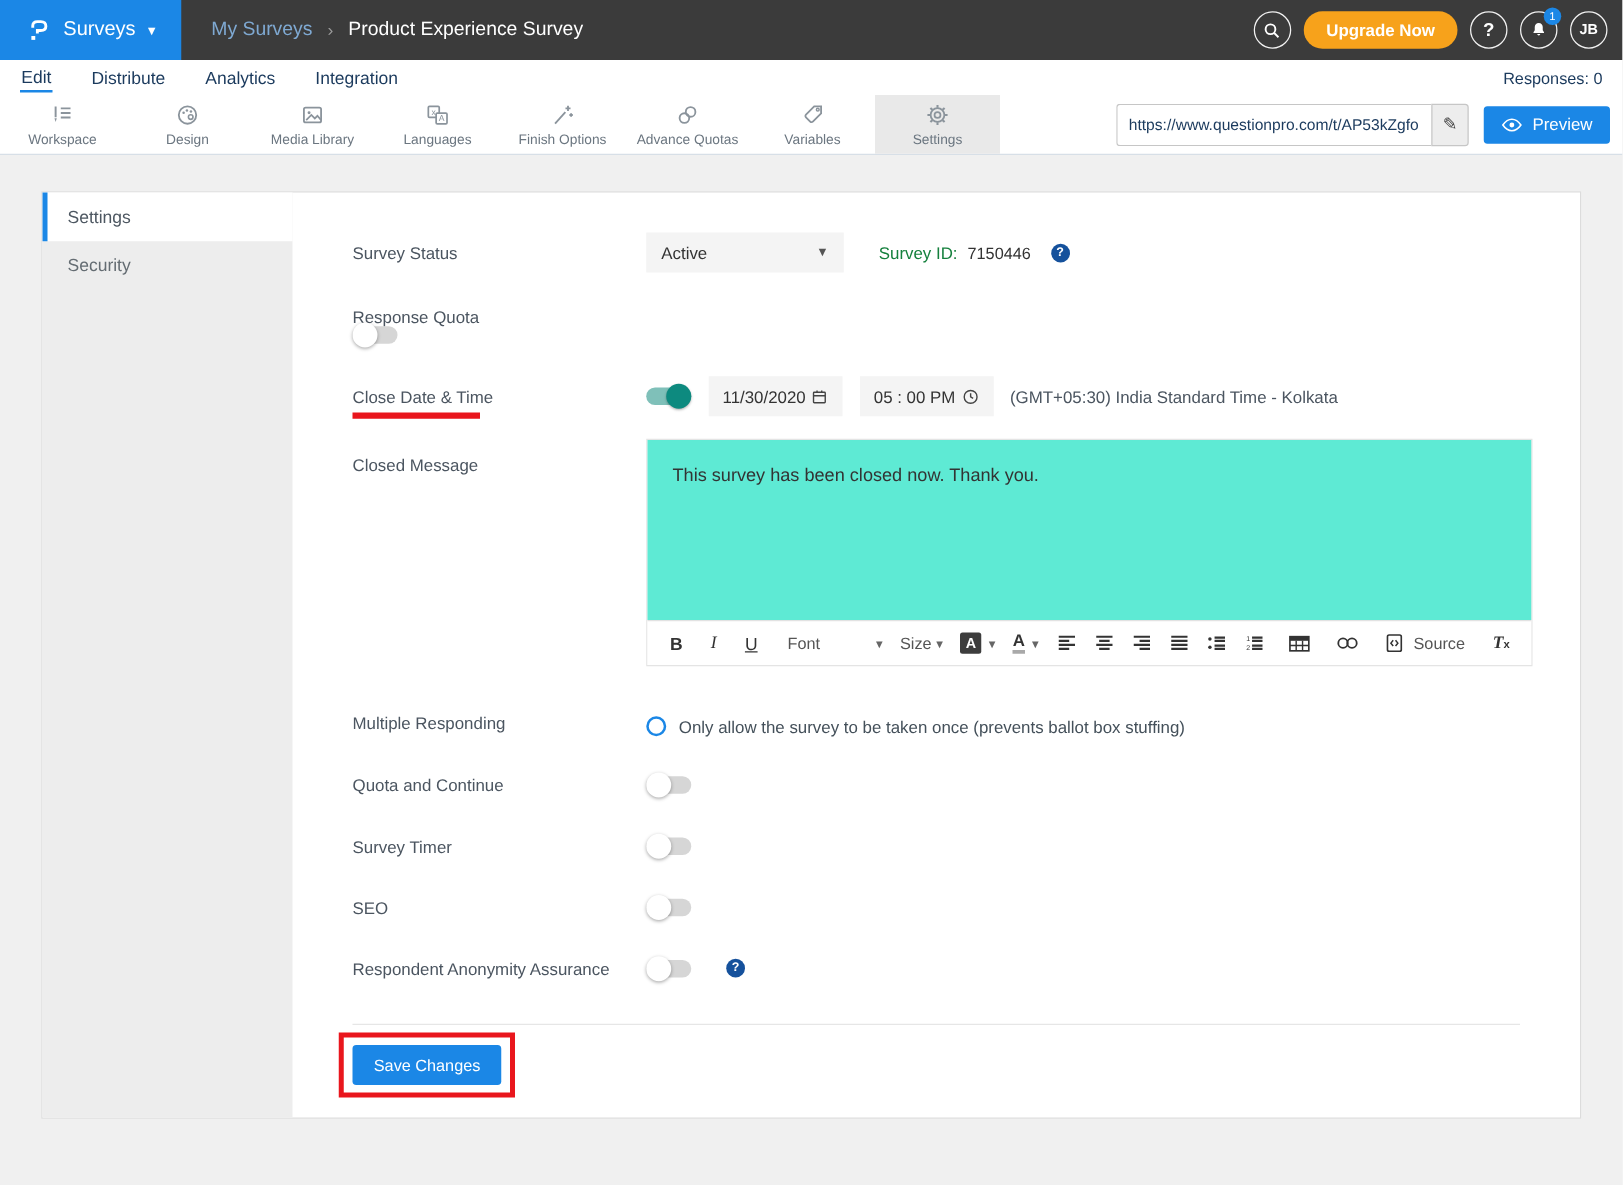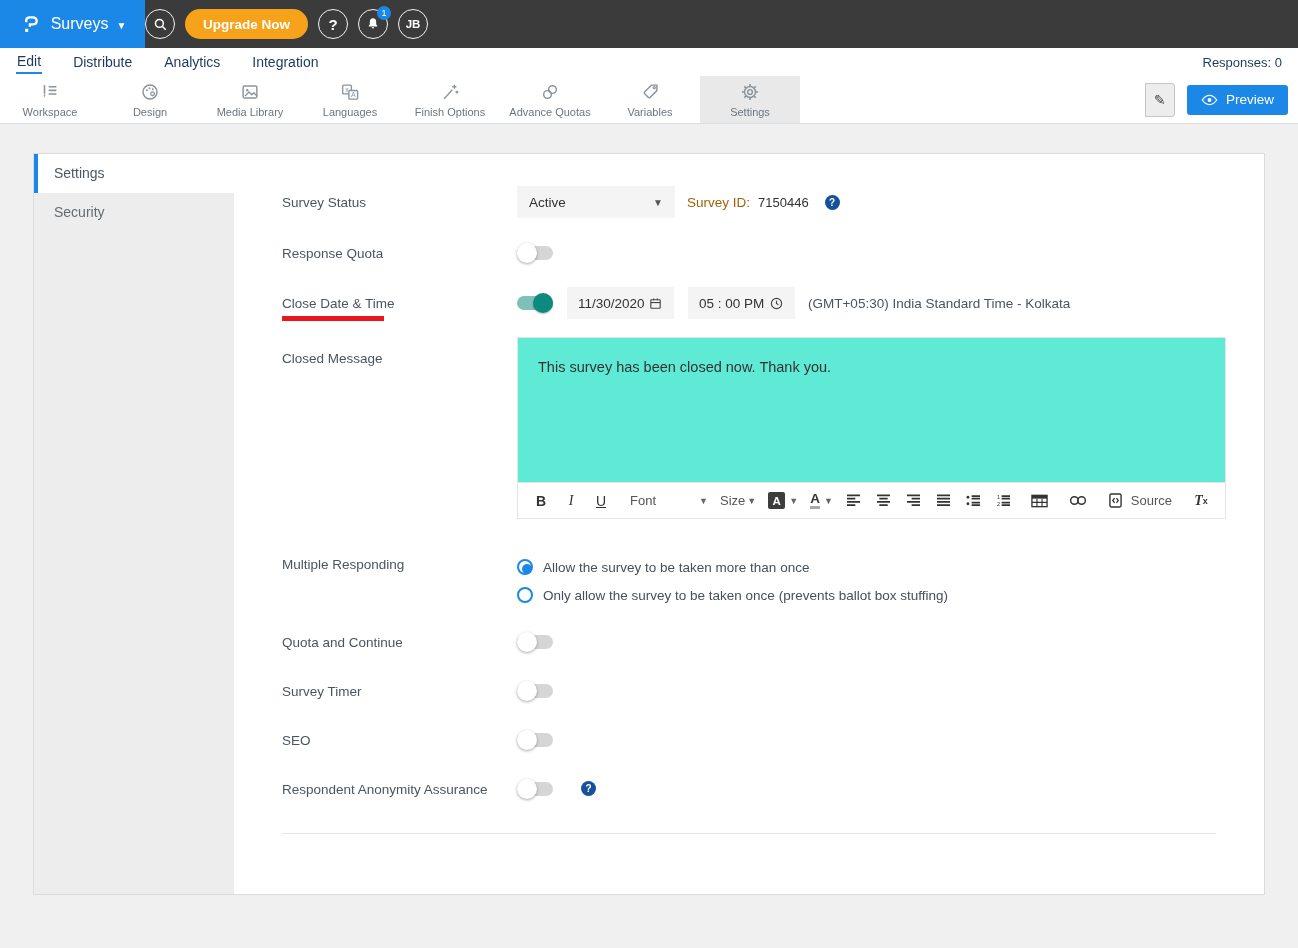--- a/index.html
+++ b/index.html
@@ -58,21 +58,21 @@
   .content { flex:1; padding:32px 24px 0 48px; }
   .row { display:flex; margin-bottom:26px; }
   .row-label { width:235px; flex-shrink:0; font-size:13.5px; color:#4b5560; padding-top:9px; position:relative; }
   .row-label.no-pad { padding-top:2px; }
   .row-control { flex:1; display:flex; align-items:center; }
   .red-underline { position:absolute; left:0; top:29px; width:102px; height:5px; background:#e9161d; }
 
   .dropdown { width:158px; height:32px; background:#f4f4f4; display:flex; align-items:center;
     padding:0 12px; font-size:13.5px; color:#333; cursor:pointer; }
   .dropdown .caret { margin-left:auto; font-size:10px; color:#555; }
-  .inline-label { margin-left:12px; font-size:13.5px; color:#a16207; }
+  .inline-label { margin-left:28px; font-size:13.5px; color:#15803d; }
   .inline-value { margin-left:8px; font-size:13px; color:#333; }
   .help { width:15px; height:15px; border-radius:50%; background:#15519c; color:#fff; font-size:10px;
     font-weight:bold; display:inline-flex; align-items:center; justify-content:center; margin-left:16px; cursor:pointer; }
 
   .toggle { width:36px; height:14px; border-radius:7px; background:#d6d6d6; position:relative;
     cursor:pointer; flex-shrink:0; }
   .toggle .knob { width:20px; height:20px; border-radius:50%; background:#fff; position:absolute; top:-3px;
     left:0; box-shadow:0 1px 3px rgba(0,0,0,.35); }
   .toggle.on { background:#7fc0b9; }
   .toggle.on .knob { left:16px; background:#0d8a7f; box-shadow:0 1px 2px rgba(0,0,0,.3); }
@@ -121,20 +121,25 @@
 
 <div class="app-header">
   <div class="brand">
     <svg width="24" height="24" viewBox="0 0 24 24">
       <path d="M7.2 10.2 V8.6 C7.2 6.5 8.8 5.3 11 5.3 H13.6 C16.2 5.3 17.7 6.8 17.7 9 C17.7 11.2 16.1 12.4 13.6 12.4 H10.9 V14.8" fill="none" stroke="#fff" stroke-width="2.3"></path>
       <rect x="6.1" y="16.8" width="3.1" height="3.1" fill="#fff"></rect>
     </svg>
     <span class="brand-label">Surveys</span>
     <span class="caret">▼</span>
   </div>
+  <div class="crumbs">
+    <span class="crumb-parent">My Surveys</span>
+    <span class="crumb-sep">›</span>
+    <span class="crumb-current">Product Experience Survey</span>
+  </div>
   <div class="header-actions">
     <div class="hicon">
       <svg width="17" height="17" viewBox="0 0 20 20">
         <circle cx="8.7" cy="8.7" r="4.6" fill="none" stroke="#fff" stroke-width="1.8"></circle>
         <path d="M12.2 12.2 L16.2 16.2" stroke="#fff" stroke-width="1.8"></path>
       </svg>
     </div>
     <button class="upgrade-btn">Upgrade Now</button>
     <div class="hicon q">?</div>
     <div class="hicon">
@@ -222,20 +227,21 @@
     <svg width="22" height="22" viewBox="0 0 24 24">
       <circle cx="12" cy="12" r="6" fill="none" stroke="#8b949c" stroke-width="1.6"></circle>
       <circle cx="12" cy="12" r="2.6" fill="none" stroke="#8b949c" stroke-width="1.5"></circle>
       <g stroke="#8b949c" stroke-width="1.8">
         <path d="M12 3.2v2.4M12 18.4v2.4M3.2 12h2.4M18.4 12h2.4M5.8 5.8l1.7 1.7M16.5 16.5l1.7 1.7M18.2 5.8l-1.7 1.7M7.5 16.5l-1.7 1.7"></path>
       </g>
     </svg>
     <span class="tool-label">Settings</span>
   </div>
   <div class="url-group">
+    <input class="url-input" value="https://www.questionpro.com/t/AP53kZgfo" style="">
     <div class="url-edit">
         <span>✎</span>
       </div>
   </div>
   <button class="preview-btn">
     <svg width="17" height="12" viewBox="0 0 20 14">
       <path d="M1.5 7C4 3.4 6.8 1.6 10 1.6S16 3.4 18.5 7C16 10.6 13.2 12.4 10 12.4S4 10.6 1.5 7z" fill="none" stroke="#fff" stroke-width="1.5"></path>
       <circle cx="10" cy="7" r="2.3" fill="#fff"></circle>
     </svg>
     <span>Preview</span>
@@ -258,21 +264,21 @@
           <div class="dropdown">
             <span>Active</span>
             <span class="caret">▼</span>
           </div>
           <span class="inline-label">Survey ID:</span>
           <span class="inline-value">7150446</span>
           <span class="help">?</span>
         </div>
       </div>
 
-      <div class="row" style="">
+      <div class="row" style="flex-direction:column;">
         <div class="row-label no-pad">Response Quota</div>
         <div class="row-control">
           <div class="toggle">
               <div class="knob"></div>
             </div>
         </div>
       </div>
 
       <div class="row" style="margin-bottom:18px;">
         <div class="row-label">
@@ -400,24 +406,20 @@
             </div>
           </div>
         </div>
       </div>
 
       <div class="row" style="margin-bottom:30px; margin-top:36px;">
         <div class="row-label no-pad">Multiple Responding</div>
         <div class="row-control" style="align-items:flex-start;">
           <div class="opt-stack">
             <div class="opt">
-              <span class="radio checked"></span>
-              <span class="opt-label">Allow the survey to be taken more than once</span>
-            </div>
-            <div class="opt">
               <span class="radio"></span>
               <span class="opt-label">Only allow the survey to be taken once (prevents ballot box stuffing)</span>
             </div>
           </div>
         </div>
       </div>
 
       <div class="row trow">
         <div class="row-label no-pad">Quota and Continue</div>
         <div class="row-control">
@@ -450,16 +452,21 @@
         <div class="row-control">
           <div class="toggle">
               <div class="knob"></div>
             </div>
           <span class="help" style="margin-left:28px;">?</span>
         </div>
       </div>
 
       <div class="divider"></div>
 
+      <div class="save-area">
+        <div class="annotation-box">
+          <button class="save-btn">Save Changes</button>
+        </div>
+      </div>
 
     </div>
   </div>
 </div>
 
 </body></html>

